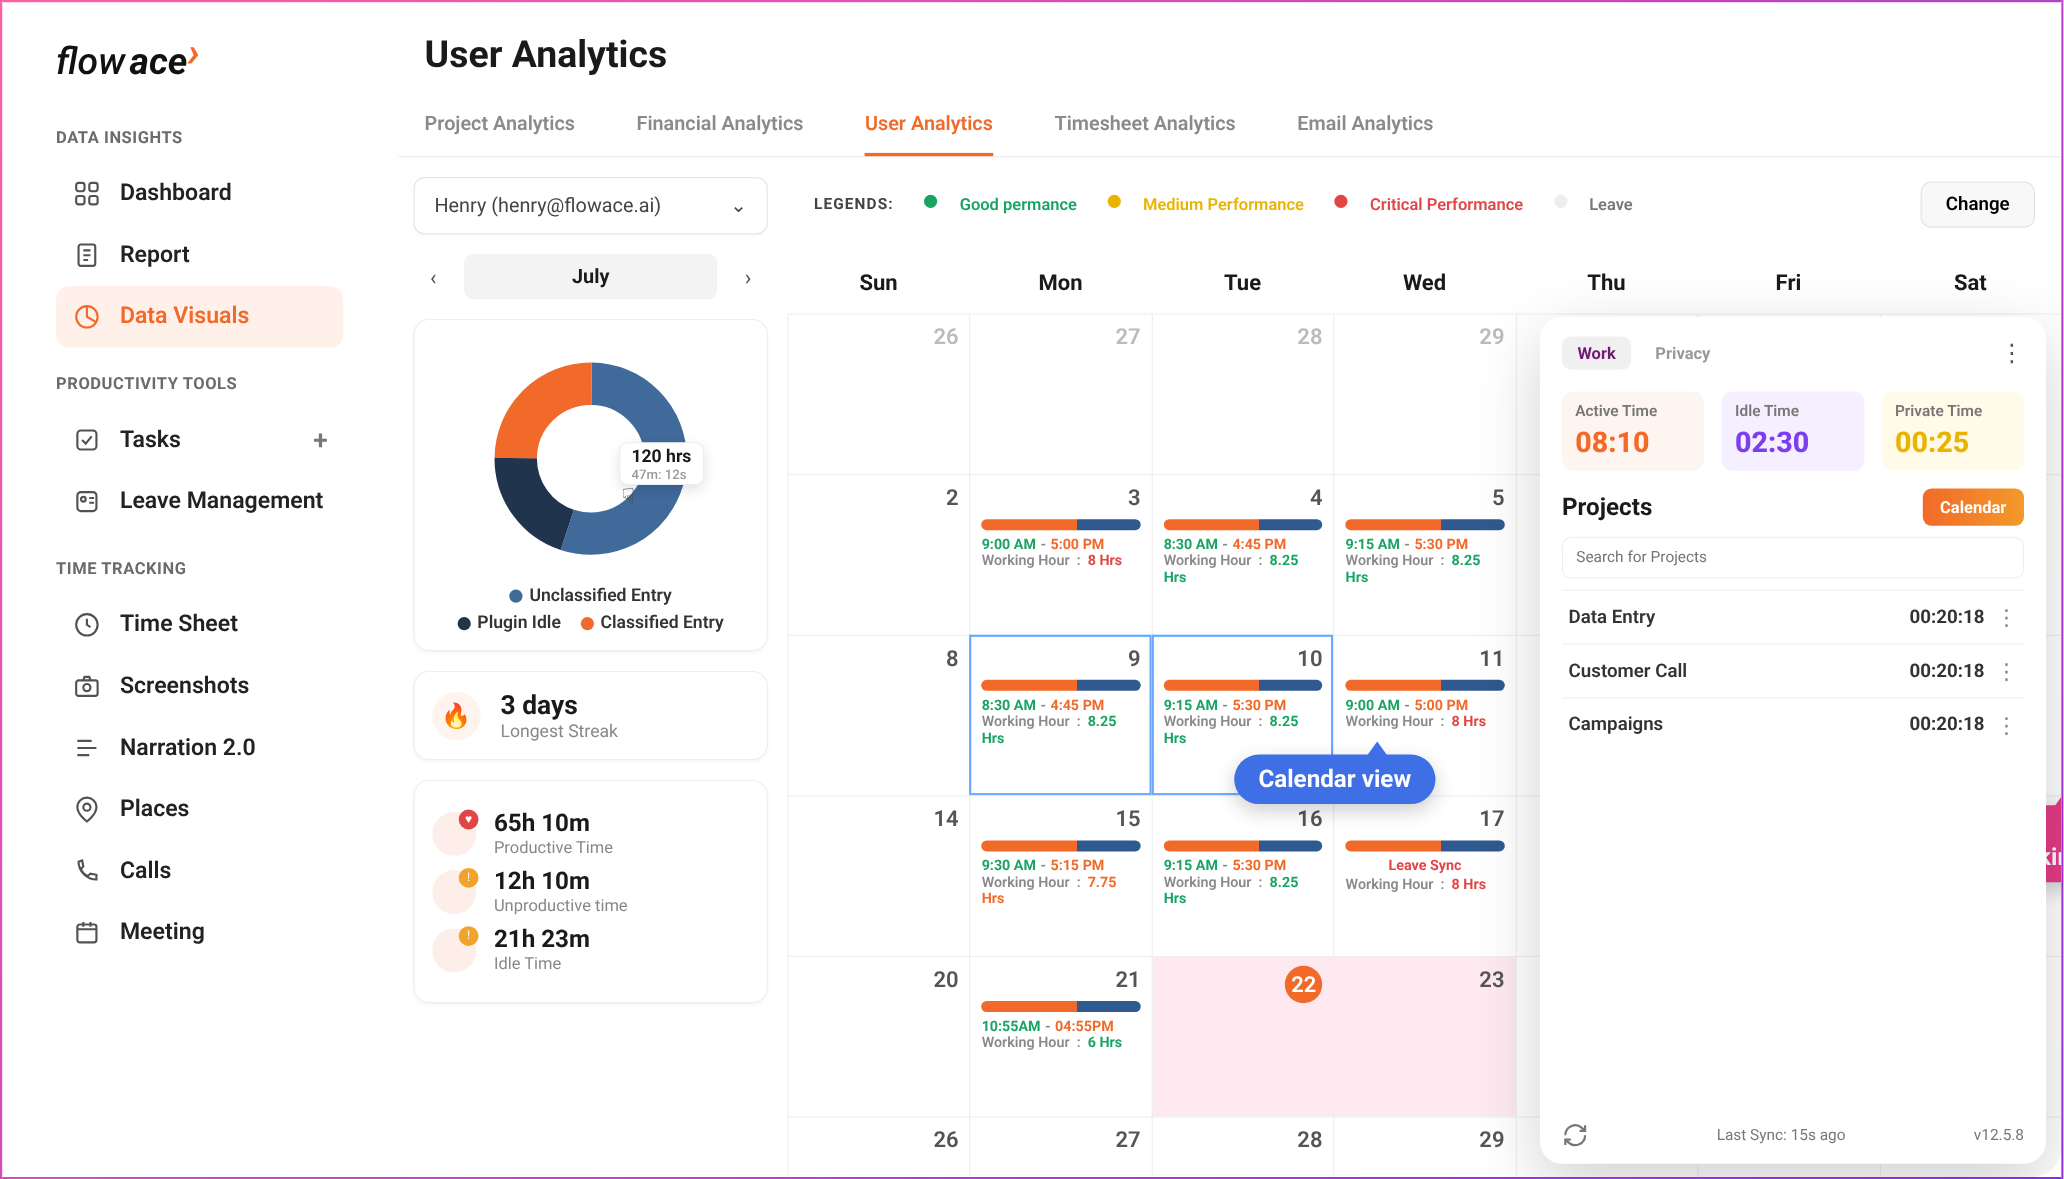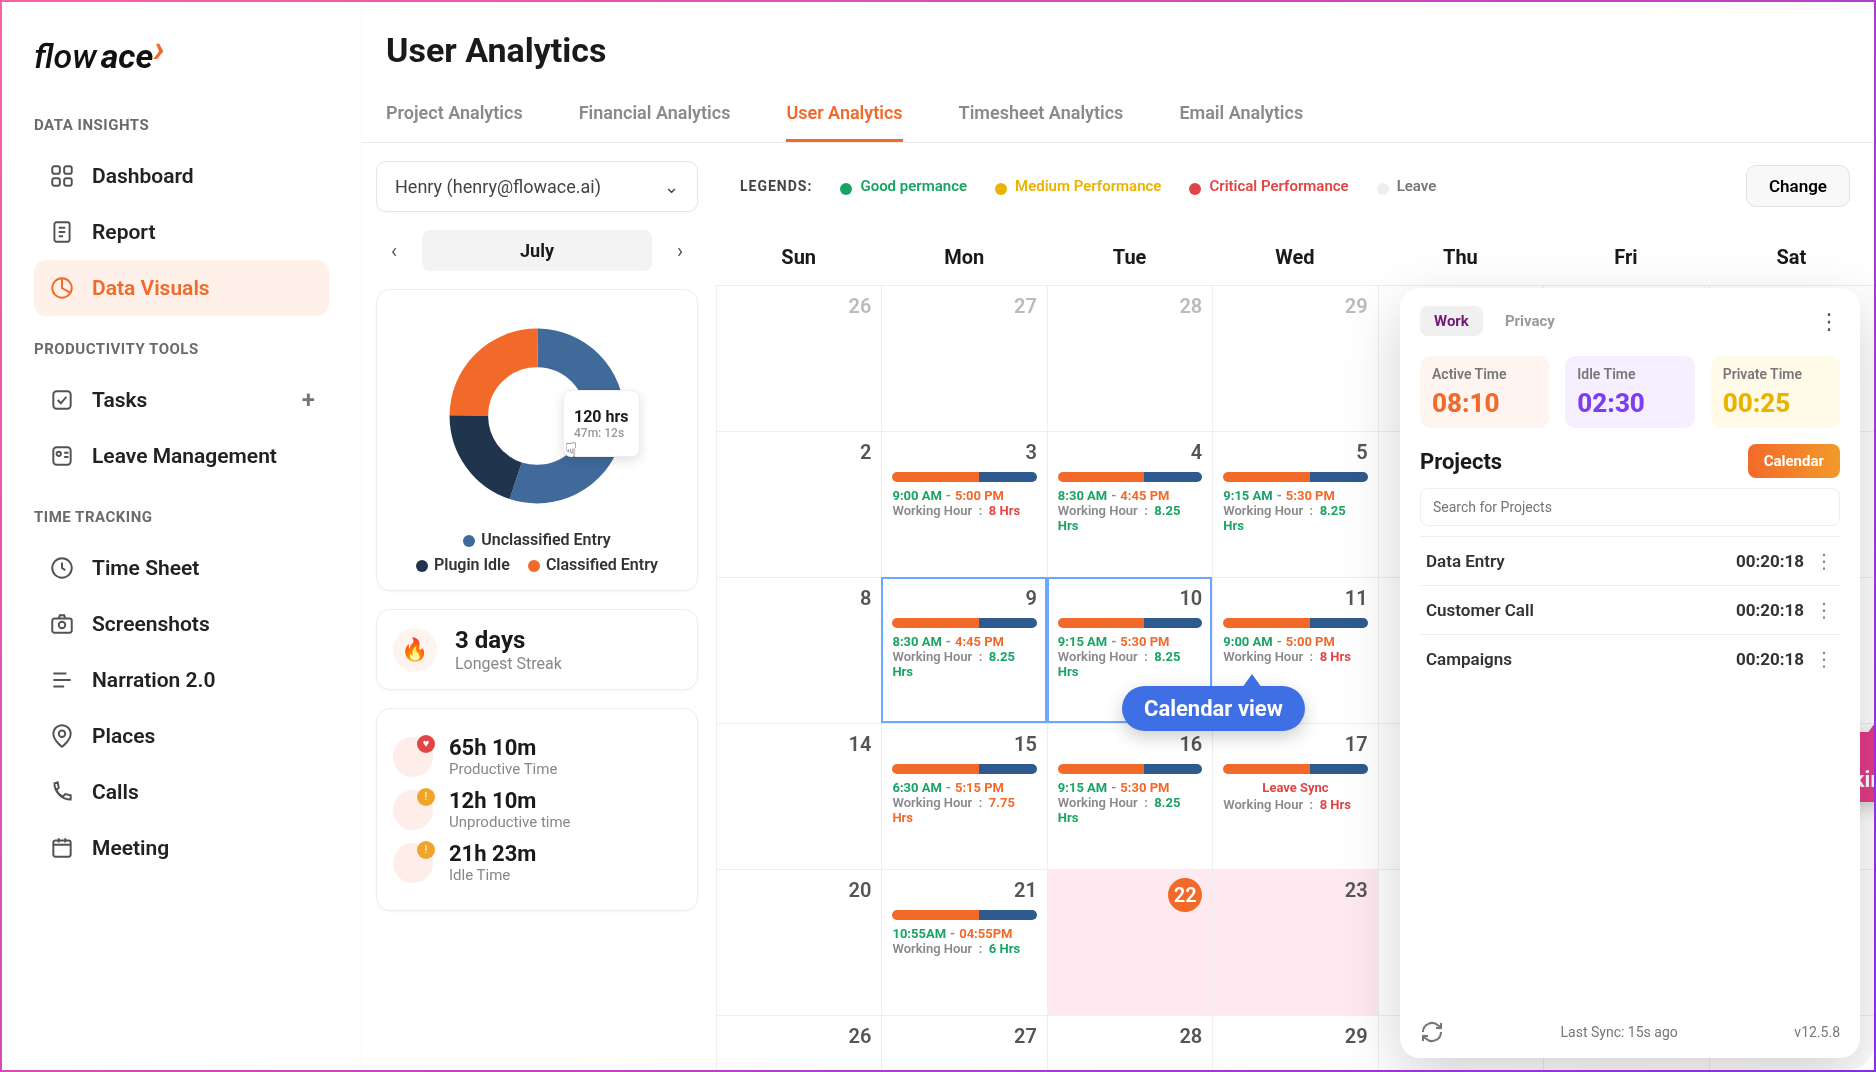--- a/index.html
+++ b/index.html
@@ -5,21 +5,21 @@
   * { box-sizing: border-box; margin: 0; padding: 0; font-family: -apple-system, BlinkMacSystemFont, "Segoe UI", Roboto, sans-serif; }
   body { background: #fff; color: #1a1a1a; }
   .app {
     width: 1876px; height: 1072px; position: relative;
     display: flex;
     border: 2px solid; border-image: linear-gradient(135deg,#ff5fa2,#8a2be2) 1;
     border-radius: 28px; overflow: hidden;
     transform-origin: top left;
   }
   
-  .sidebar { width: 360px; padding: 34px 32px 0; border-right: 1px solid rgba(0,0,0,0.02); }
+  .sidebar { width: 360px; padding: 34px 49px 0; border-right: 1px solid rgba(0,0,0,0.02); }
   .logo { display:flex; align-items:center; gap:4px; font-size: 34px; font-style: italic; font-weight:500; margin-bottom: 40px; color:#111; }
   .logo .ace { font-weight:700; }
   .logo .swoosh { color:#F26A2A; font-weight:700; font-size:38px; line-height:0; margin-left:-4px; transform:translateY(-8px); }
   .section-label { font-size: 15px; font-weight:700; letter-spacing: .5px; color:#6b6b6b; margin: 24px 0 14px; text-transform: uppercase;}
   .nav-item { display:flex; align-items:center; gap:16px; padding: 14px 14px; border-radius: 12px; font-size: 21px; font-weight:600; color:#222; cursor:pointer; }
   .nav-item.active { background:#fff1ea; color:#F26A2A;gap:16px; }
   .nav-item .icon { width:28px; height:28px; display:flex; align-items:center; justify-content:center; flex:0 0 28px; }
   .nav-item .icon svg { width:26px; height:26px; stroke:#525252; stroke-width:1.8; fill:none; }
   .nav-item.active .icon svg { stroke:#F26A2A; }
   .nav-item .plus { margin-left:auto; color:#777; font-size:24px; }
@@ -31,39 +31,39 @@
   .tab.active { color:#F26A2A; border-color:#F26A2A; }
   .content-row { display:flex; }
   
   .left-panel { width: 350px; padding: 18px 14px 0 0; margin-left:4px;}
   .user-select { background:#fff; border:1px solid #e5e5e5; border-radius:10px; padding:14px 18px; font-size:18px; color:#444; display:flex; align-items:center; justify-content:space-between; cursor:pointer; box-shadow:0 1px 2px rgba(0,0,0,.03); margin: 0 4px 18px 10px;}
   .month-nav { display:flex; align-items:center; justify-content:space-between; margin: 0 4px 18px 10px; }
   .month-nav .arrow { width:36px; height:36px; display:flex; align-items:center; justify-content:center; font-size:20px; color:#555; cursor:pointer; }
   .month-nav .month { flex:1; text-align:center; background:#f3f3f3; border-radius:8px; padding:10px 0; font-weight:700; font-size:18px; margin:0 10px; }
   .card { background:#fff; border:1px solid #eee; border-radius:14px; padding:16px 16px; margin: 0 4px 18px 10px; box-shadow:0 1px 3px rgba(0,0,0,.04);}
   .donut-wrap { position:relative; height:220px; display:flex; align-items:center; justify-content:center; }
-  .donut-tooltip { position:absolute; left:170px; top:84px; background:#fff; border:1px solid #eee; border-radius:8px; padding:16px 10px; box-shadow:0 4px 12px rgba(0,0,0,.12); font-size:16px; font-weight:700; }
+  .donut-tooltip { position:absolute; left:170px; top:95px; background:#fff; border:1px solid #eee; border-radius:8px; padding:2px 10px; box-shadow:0 4px 12px rgba(0,0,0,.12); font-size:16px; font-weight:700; }
   .donut-tooltip .sub { font-size:12px; font-weight:500; color:#999; }
   .cursor-icon { position:absolute; left:172px; top:132px; font-size:20px; color:#444;}
   .legend-row { display:flex; gap:18px; justify-content:center; font-size:16px; font-weight:600; color:#333; margin-top:4px;}
   .legend-row .dot { display:inline-block; width:12px; height:12px; border-radius:50%; margin-right:6px; vertical-align:middle;}
   .streak-card { display:flex; align-items:center; gap:18px; }
   .flame { width:44px; height:44px; border-radius:50%; background:#fff3ee; display:flex; align-items:center; justify-content:center; color:#F26A2A; font-size:22px;}
   .streak-title { font-size:24px; font-weight:700; }
   .streak-sub { font-size:16px; color:#888; }
   .time-list .row { display:flex; align-items:center; gap:16px; margin:10px 0; }
   .time-list .avatar { width:40px; height:40px; border-radius:50%; background:#fdeee9; position:relative;}
   .time-list .avatar .badge { position:absolute; right:-2px; top:-2px; width:18px; height:18px; border-radius:50%; display:flex; align-items:center; justify-content:center; font-size:11px; color:#fff;}
   .time-list .val { font-size:22px; font-weight:700; }
   .time-list .sub { font-size:15px; color:#888; }
   
   .calendar { flex:1; display:flex; flex-direction:column; }
   .legend-bar { display:flex; align-items:center; gap:28px; padding: 22px 24px; }
   .legend-bar .lbl { font-size:14px; font-weight:700; letter-spacing:1px; color:#444; }
-  .legend-bar .leg { font-size:15px; font-weight:600; display:flex; align-items:flex-end; gap:8px;}
+  .legend-bar .leg { font-size:15px; font-weight:600; display:flex; align-items:flex-start; gap:20px;}
   .legend-bar .leg .d { width:12px; height:12px; border-radius:50%; }
   .change-btn { margin-left:auto; padding:10px 22px; border:1px solid #e2e2e2; border-radius:10px; background:#f8f8f8; font-weight:600; font-size:17px; cursor:pointer;}
   .cal-head { display:grid; grid-template-columns: repeat(7, 1fr); }
   .cal-head div { text-align:center; font-weight:700; font-size:20px; padding: 16px 0; }
   .cal-grid { display:grid; grid-template-columns: repeat(7, 1fr); grid-auto-rows: 146px; }
   .cell { border-top:1px solid #eee; border-left:1px solid #eee; padding:8px 10px 4px; position:relative; font-size:13px; overflow:hidden;}
   .cell .date { text-align:right; font-size:20px; font-weight:600; color:#555; }
   .cell.muted .date { color:#bbb; }
   .cell.today .date { background:#F26A2A; color:#fff; width:34px; height:34px; border-radius:50%; display:flex; align-items:center; justify-content:center; margin-left:auto;}
   .cell.sel { outline:2px solid #6aa9ff; outline-offset:-2px;}
@@ -418,21 +418,21 @@
             </div>
             <div class="cell"></div>
             <div class="cell"></div>
             <div class="cell"></div>
             <div class="cell">
               <div class="date">14</div>
             </div>
             <div class="cell">
               <div class="date">15</div>
               <div class="bar"></div>
-              <div class="times"><span class="start">6:30 AM</span><span class="dash">-</span><span class="end">5:15 PM</span></div>
+              <div class="times"><span class="start">9:30 AM</span><span class="dash">-</span><span class="end">5:15 PM</span></div>
               <div class="wh orange">Working Hour &nbsp;:&nbsp; <span class="v">7.75 Hrs</span></div>
             </div>
             <div class="cell">
               <div class="date">16</div>
               <div class="bar"></div>
               <div class="times"><span class="start">9:15 AM</span><span class="dash">-</span><span class="end">5:30 PM</span></div>
               <div class="wh green">Working Hour &nbsp;:&nbsp; <span class="v">8.25 Hrs</span></div>
             </div>
             <div class="cell">
               <div class="date">17</div>

